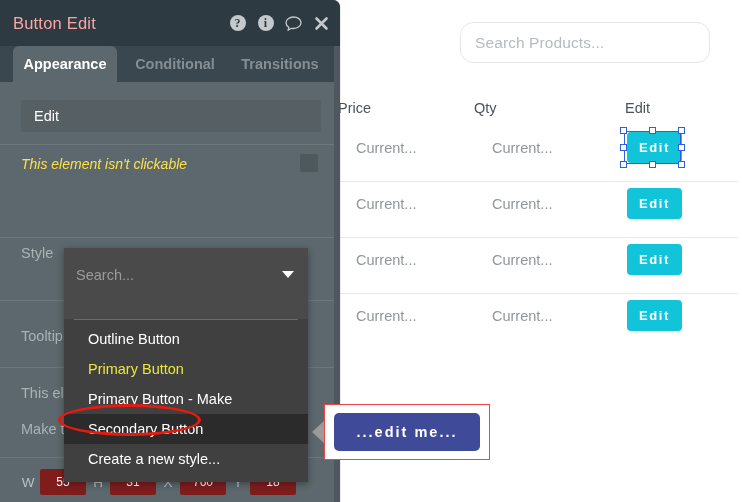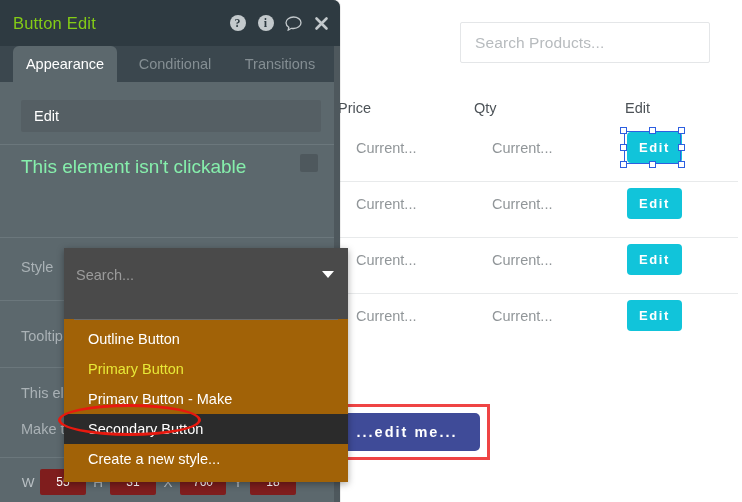--- a/index.html
+++ b/index.html
@@ -22,21 +22,21 @@
     left: 0; top: 0;
     width: 742px; height: 502px;
     background: #ffffff;
   }
   #search-products {
     position: absolute;
     left: 460px; top: 22px;
     width: 250px; height: 41px;
     box-sizing: border-box;
     border: 1px solid #e4e6e8;
-    border-radius: 2px;
+    border-radius: 13px;
     background: #fff;
     display: flex;
     align-items: center;
     padding: 0 14px;
     font-size: 15.5px;
     color: #b7bbbe;
     letter-spacing: .1px;
   }
 
   .tbl-head {
@@ -109,21 +109,21 @@
   #selection .h.bl { left: -5px;  bottom: -5px; }
   #selection .h.bc { left: 50%;   bottom: -5px; margin-left: -4px; }
   #selection .h.br { right: -5px; bottom: -5px; }
 
   
   #preview-popup {
     position: absolute;
     left: 324px; top: 404px;
     width: 166px; height: 56px;
     background: #ffffff;
-    border: 3px solid #ef4444;
+    border: 1px solid #ef4444;
     box-sizing: border-box;
     display: flex;
     align-items: center;
     justify-content: center;
   }
   #preview-popup .pbtn {
     width: 146px; height: 38px;
     background: #3f4b98;
     border-radius: 5px;
     color: #ffffff;
@@ -156,21 +156,21 @@
     position: absolute;
     left: 0; top: 0;
     width: 340px; height: 46px;
     background: #2e3a41;
     border-top-right-radius: 7px;
     display: flex;
     align-items: center;
   }
   #panel-title {
     margin-left: 13px;
-    color: #84cc16;
+    color: #fca5a5;
     font-size: 16.5px;
     letter-spacing: .2px;
   }
   #header-icons {
     position: absolute;
     right: 10px; top: 0;
     height: 46px;
     display: flex;
     align-items: center;
     gap: 11px;
@@ -204,20 +204,21 @@
     background: #3b474e;
   }
   .tab {
     position: absolute;
     top: 0; height: 36px;
     display: flex;
     align-items: center;
     justify-content: center;
     font-size: 14.5px;
     color: #848e93;
+    font-weight: bold;
   }
   .tab.active {
     background: #5c686d;
     color: #ffffff;
     border-top-left-radius: 6px;
     border-top-right-radius: 6px;
   }
   #tab-appearance  { left: 13px;  width: 104px; }
   #tab-conditional { left: 125px; width: 100px; }
   #tab-transitions { left: 230px; width: 100px; }
@@ -244,22 +245,23 @@
     display: flex;
     align-items: center;
     padding-left: 13px;
     box-sizing: border-box;
     color: #ffffff;
     font-size: 14.5px;
   }
   #not-clickable-label {
     position: absolute;
     left: 21px; top: 74px;
-    font-size: 19px;
-    color: #86efac;
+    font-size: 14px;
+    color: #fde047;
+    font-style: italic;
   }
   #not-clickable-box {
     position: absolute;
     left: 300px; top: 72px;
     width: 18px; height: 18px;
     background: #4e585d;
     border-radius: 2px;
   }
   #workflow-btn {
     position: absolute;
@@ -275,21 +277,21 @@
     font-size: 14.5px;
   }
 
   .prop-label {
     position: absolute;
     left: 21px;
     font-size: 14.5px;
     color: #aab2b6;
     white-space: nowrap;
   }
-  #label-style   { top: 177px; }
+  #label-style   { top: 163px; }
   #label-tooltip { top: 246px; }
   #label-this-el { top: 303px; }
   #label-make    { top: 339px; }
 
   
   #whxy {
     position: absolute;
     left: 0; bottom: 0;
     width: 340px; height: 40px;
     background: #5c686d;
@@ -319,22 +321,22 @@
     position: absolute;
     right: 0; top: 46px;
     width: 6px; height: 456px;
     background: #4e585d;
   }
 
   
   #style-dropdown {
     position: absolute;
     left: 64px; top: 248px;
-    width: 284px;
-    background: #a16207;
+    width: 244px;
+    background: #404040;
     box-shadow: 0 2px 7px rgba(0,0,0,.35);
   }
   #dd-search {
     position: relative;
     height: 53px;
     background: #4a4a4a;
     display: flex;
     align-items: center;
     padding: 0 10px 0 12px;
     box-sizing: border-box;

